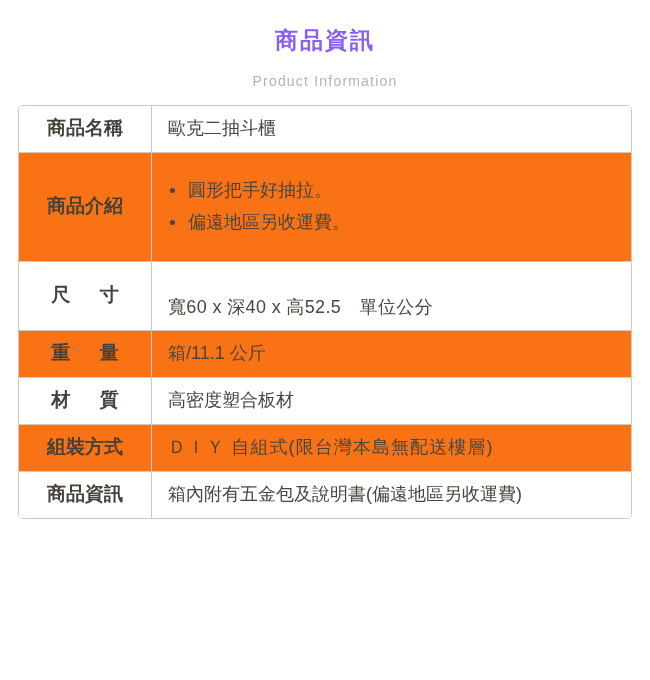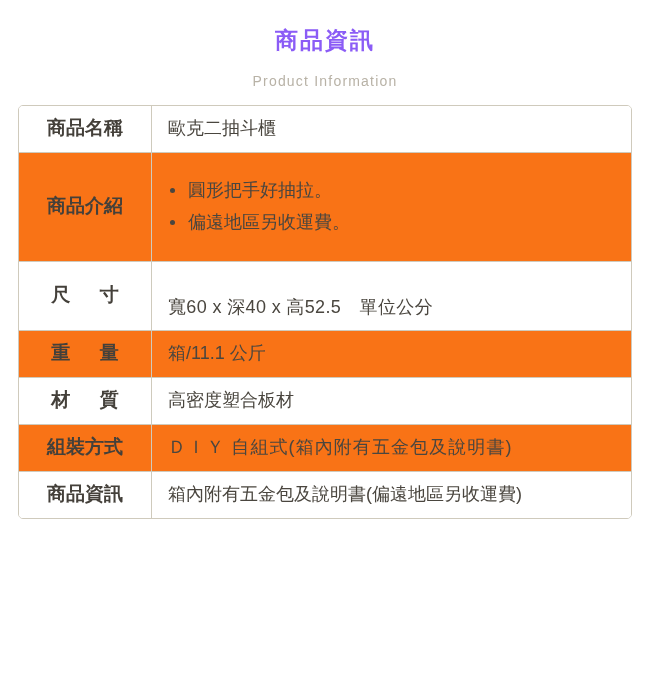--- a/index.html
+++ b/index.html
@@ -166,21 +166,21 @@
       <div class="value">箱/11.1 公斤</div>
     </div>
 
     <div class="row plain">
       <div class="label spaced">材　質</div>
       <div class="value">高密度塑合板材</div>
     </div>
 
     <div class="row shaded">
       <div class="label">組裝方式</div>
-      <div class="value wide-spaced">ＤＩＹ 自組式(箱內附有五金包及說明書)</div>
+      <div class="value wide-spaced">ＤＩＹ 自組式(限台灣本島無配送樓層)</div>
     </div>
 
     <div class="row plain">
       <div class="label">商品資訊</div>
       <div class="value">箱內附有五金包及說明書(偏遠地區另收運費)</div>
     </div>
 
   </div>
 </div>
 

